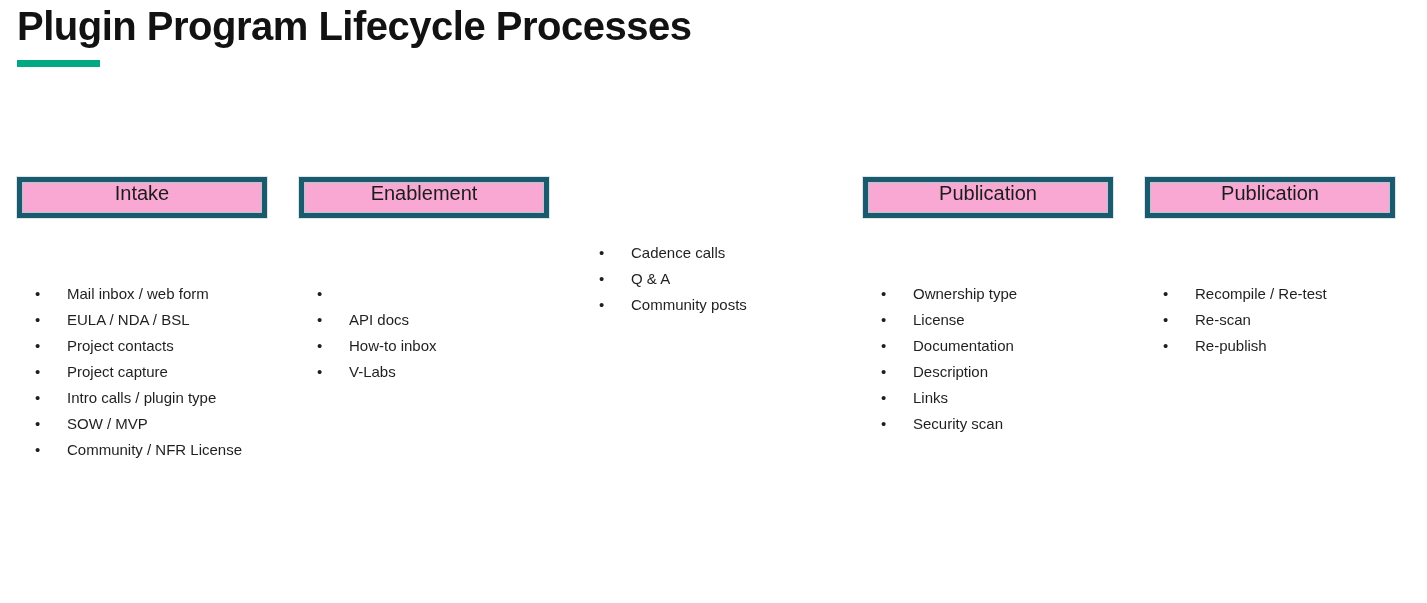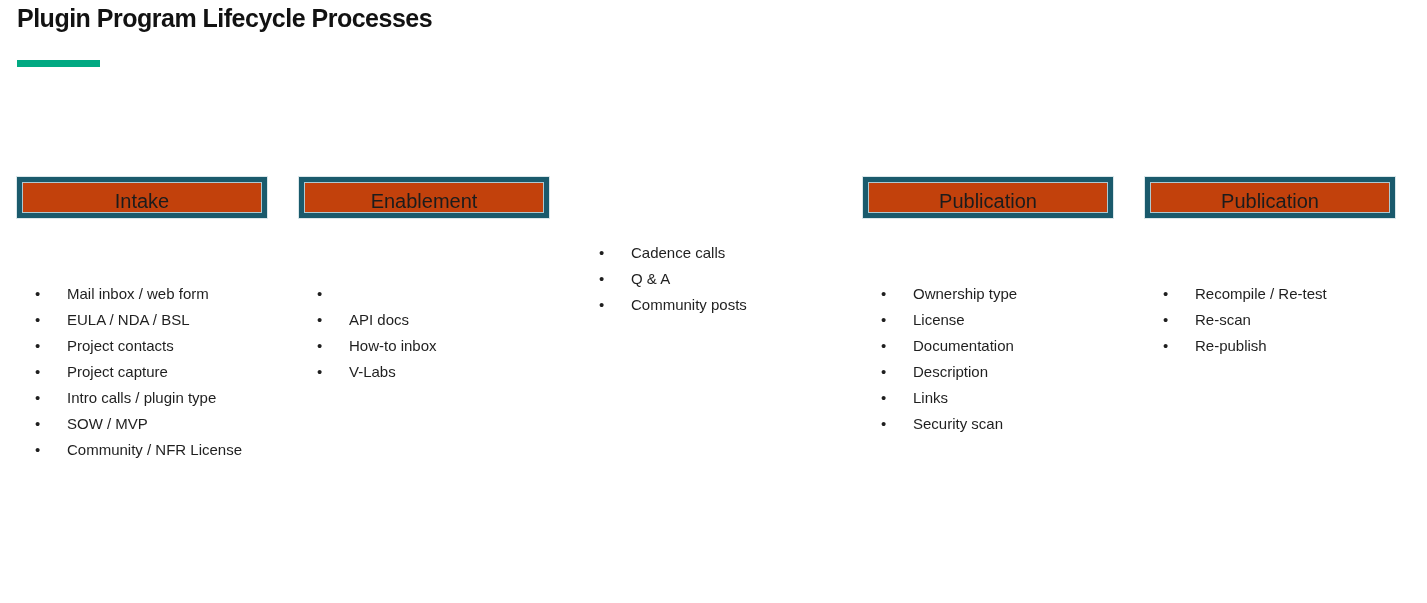--- a/index.html
+++ b/index.html
@@ -13,21 +13,21 @@
     height: 603px;
     background: #ffffff;
     font-family: "Liberation Sans", sans-serif;
     overflow: hidden;
   }
   .title {
     position: absolute;
     left: 17px;
     top: 4px;
     margin: 0;
-    font-size: 25px;
+    font-size: 40px;
     font-weight: 700;
     letter-spacing: -0.5px;
     color: var(--title-color, #121212);
   }
   .accent-bar {
     position: absolute;
     left: 17px;
     top: 60px;
     width: 83px;
     height: 7px;
@@ -41,23 +41,23 @@
     gap: 32px;
   }
   .column {
     width: 250px;
   }
   .header-box {
     box-sizing: border-box;
     width: 250px;
     height: 41px;
     border: 5px solid var(--teal, #1A5A6C);
-    background: #c2410c;
+    background: #f9a8d4;
     display: flex;
-    align-items: flex-end;
+    align-items: flex-start;
     justify-content: center;
     box-shadow: inset 0 0 0 1px var(--inner-line, #AEC9D1),
                 0 0 0 1px rgba(174, 201, 209, 0.45);
   }
   .header-label {
     font-size: 20px;
     color: #1c1c1c;
     white-space: nowrap;
   }
   .bullets {

